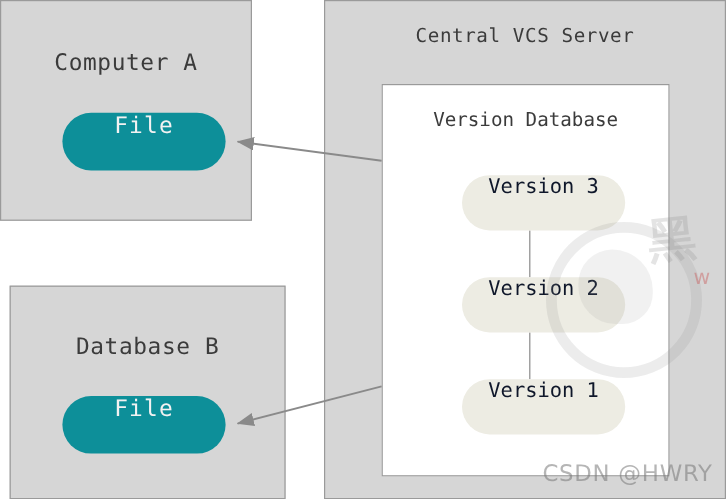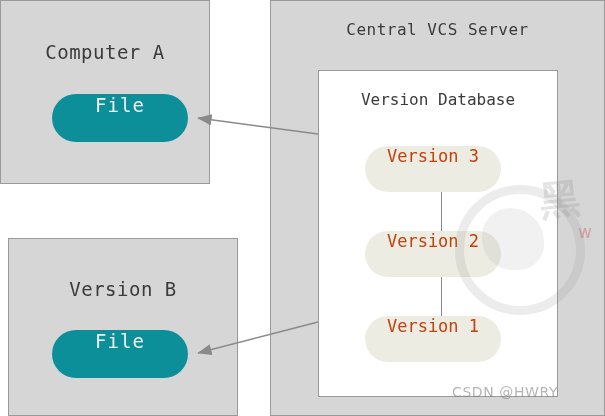--- a/index.html
+++ b/index.html
@@ -65,21 +65,21 @@
     font-family: "DejaVu Sans", "Liberation Sans", sans-serif;
     font-size: 17px;
     color: rgba(200,70,70,0.38);
     white-space: nowrap;
   }
   .wm-csdn {
     position: absolute;
     left: 452px;
     top: 384px;
     font-family: "DejaVu Sans", "Liberation Sans", sans-serif;
-    font-size: 14px;
+    font-size: 19px;
     color: rgba(120,120,120,0.55);
     letter-spacing: 0.6px;
     white-space: nowrap;
     z-index: 9;
   }
 
   
   .panel {
     position: absolute;
     background: #d6d6d6;
@@ -145,23 +145,23 @@
     letter-spacing: 1px;
     z-index: 4;
   }
   #file-a { left: 52px; top: 94px; }
   #file-b { left: 52px; top: 330px; }
 
   .pill-version {
     width: 136px;
     height: 46px;
     background: #edece3;
-    color: #c2410c;
+    color: #0f172a;
     font-size: 17px;
-    left: 46px;
+    left: 66px;
     z-index: 4;
   }
   #version-3 { top: 75px; }
   #version-2 { top: 160px; }
   #version-1 { top: 245px; }
 
   .vlink {
     position: absolute;
     left: 121.5px;
     width: 1.5px;
@@ -191,21 +191,21 @@
   </div>
 
   <div class="panel" id="panel-computer-a">
     <div class="panel-title">Computer A</div>
   </div>
   <div class="pill pill-file" id="file-a">
     <span>File</span>
   </div>
 
   <div class="panel" id="panel-computer-b">
-    <div class="panel-title">Version B</div>
+    <div class="panel-title">Database B</div>
   </div>
   <div class="pill pill-file" id="file-b">
     <span>File</span>
   </div>
 
   <div class="panel" id="panel-server">
     <div class="panel-title">Central VCS Server</div>
   </div>
 
   <div id="version-db">

